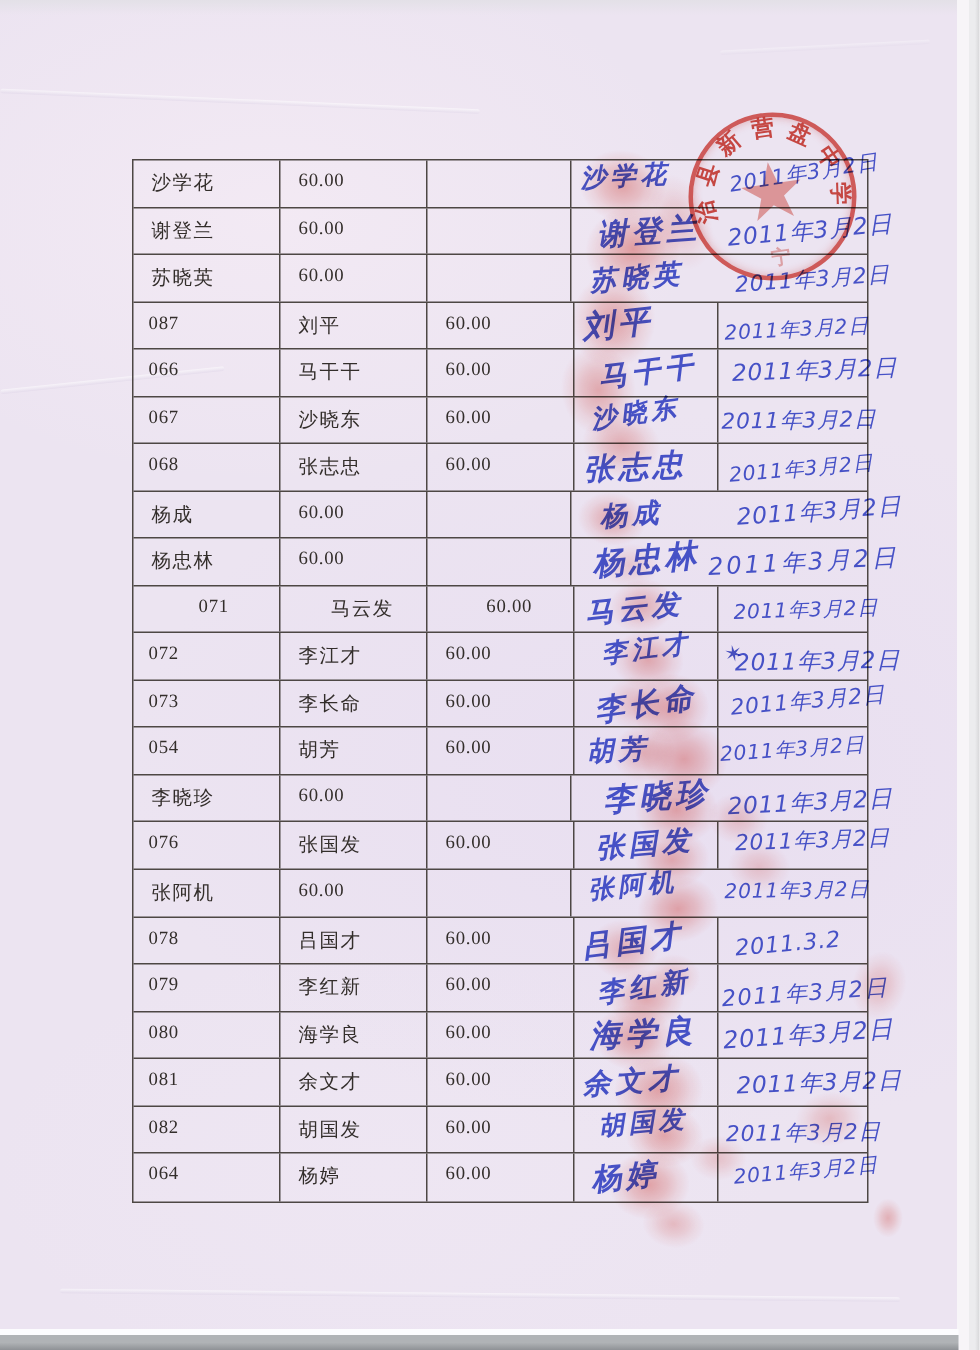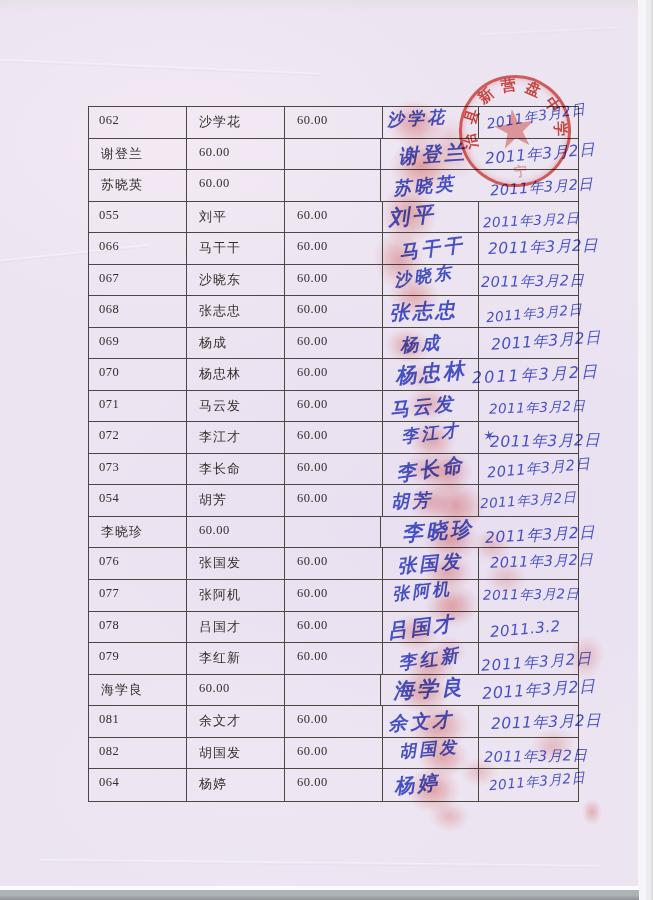--- a/index.html
+++ b/index.html
@@ -69,21 +69,20 @@
 <div class="scan">
   <div class="paper">
     <div class="crease c1"></div>
     <div class="crease c2"></div>
     <div class="crease c3"></div>
     <div class="crease c4"></div>
     <div class="edge-top"></div>
 
     <div class="roster" id="roster">
         <div class="row" style="height: 31.5455px;">
-          <div class="cell c-no">062</div>
           <div class="cell c-name">沙学花</div>
           <div class="cell c-amt">60.00</div>
           <div class="cell c-sig"></div>
           <div class="cell c-date"></div>
           <span class="hw sig" style="left: 298px; top: 3px; font-size: 17px; transform: rotate(-3deg);">沙学花</span>
           <span class="hw date" style="left: 397px; top: 2px; font-size: 14px; letter-spacing: 0.5px; transform: rotate(-9deg);">2011年3月2日</span>
         </div>
         <div class="row" style="height: 31.5455px;">
           <div class="cell c-name">谢登兰</div>
           <div class="cell c-amt">60.00</div>
@@ -94,21 +93,21 @@
         </div>
         <div class="row" style="height: 31.5455px;">
           <div class="cell c-name">苏晓英</div>
           <div class="cell c-amt">60.00</div>
           <div class="cell c-sig"></div>
           <div class="cell c-date"></div>
           <span class="hw sig" style="left: 304px; top: 7px; font-size: 18px; transform: rotate(-5deg);">苏晓英</span>
           <span class="hw date" style="left: 401px; top: 10px; font-size: 14.5px; letter-spacing: 0.5px; transform: rotate(-4deg);">2011年3月2日</span>
         </div>
         <div class="row" style="height: 31.5455px;">
-          <div class="cell c-no">055</div>
+          <div class="cell c-no">087</div>
           <div class="cell c-name">刘平</div>
           <div class="cell c-amt">60.00</div>
           <div class="cell c-sig"></div>
           <div class="cell c-date"></div>
           <span class="hw sig" style="left: 299px; top: 4px; font-size: 21px; transform: rotate(-6deg);">刘平</span>
           <span class="hw date" style="left: 394px; top: 12px; font-size: 13.5px; letter-spacing: 0.5px; transform: rotate(-3deg);">2011年3月2日</span>
         </div>
         <div class="row" style="height: 31.5455px;">
           <div class="cell c-no">066</div>
           <div class="cell c-name">马干干</div>
@@ -130,38 +129,36 @@
         <div class="row" style="height: 31.5455px;">
           <div class="cell c-no">068</div>
           <div class="cell c-name">张志忠</div>
           <div class="cell c-amt">60.00</div>
           <div class="cell c-sig"></div>
           <div class="cell c-date"></div>
           <span class="hw sig" style="left: 300px; top: 5px; font-size: 20px; transform: rotate(-3deg);">张志忠</span>
           <span class="hw date" style="left: 397px; top: 11px; font-size: 13.5px; letter-spacing: 0.5px; transform: rotate(-5deg);">2011年3月2日</span>
         </div>
         <div class="row" style="height: 31.5455px;">
-          <div class="cell c-no">069</div>
           <div class="cell c-name">杨成</div>
           <div class="cell c-amt">60.00</div>
           <div class="cell c-sig"></div>
           <div class="cell c-date"></div>
           <span class="hw sig" style="left: 311px; top: 7px; font-size: 18px; transform: rotate(-4deg);">杨成</span>
           <span class="hw date" style="left: 402px; top: 6px; font-size: 15.5px; letter-spacing: 0.5px; transform: rotate(-4deg);">2011年3月2日</span>
         </div>
         <div class="row" style="height: 31.5455px;">
-          <div class="cell c-no">070</div>
           <div class="cell c-name">杨忠林</div>
           <div class="cell c-amt">60.00</div>
           <div class="cell c-sig"></div>
           <div class="cell c-date"></div>
           <span class="hw sig" style="left: 306px; top: 4px; font-size: 21px; transform: rotate(-5deg);">杨忠林</span>
           <span class="hw date" style="left: 383px; top: 8px; font-size: 16px; letter-spacing: 2px; transform: rotate(-3deg);">2011年3月2日</span>
         </div>
-        <div class="row" style="height: 31.5455px;">
+        <div class="row" style="height: 31.5455px; text-align: center;">
           <div class="cell c-no">071</div>
           <div class="cell c-name">马云发</div>
           <div class="cell c-amt">60.00</div>
           <div class="cell c-sig"></div>
           <div class="cell c-date"></div>
           <span class="hw sig" style="left: 301px; top: 6px; font-size: 19px; transform: rotate(-6deg);">马云发</span>
           <span class="hw date" style="left: 400px; top: 10px; font-size: 13.5px; letter-spacing: 0.5px; transform: rotate(-2deg);">2011年3月2日</span>
         </div>
         <div class="row" style="height: 31.5455px;">
           <div class="cell c-no">072</div>
@@ -201,21 +198,20 @@
         <div class="row" style="height: 31.5455px;">
           <div class="cell c-no">076</div>
           <div class="cell c-name">张国发</div>
           <div class="cell c-amt">60.00</div>
           <div class="cell c-sig"></div>
           <div class="cell c-date"></div>
           <span class="hw sig" style="left: 308px; top: 6px; font-size: 19px; transform: rotate(-5deg);">张国发</span>
           <span class="hw date" style="left: 401px; top: 6px; font-size: 14.5px; letter-spacing: 0.5px; transform: rotate(-2deg);">2011年3月2日</span>
         </div>
         <div class="row" style="height: 31.5455px;">
-          <div class="cell c-no">077</div>
           <div class="cell c-name">张阿机</div>
           <div class="cell c-amt">60.00</div>
           <div class="cell c-sig"></div>
           <div class="cell c-date"></div>
           <span class="hw sig" style="left: 303px; top: 3px; font-size: 17px; transform: rotate(-6deg);">张阿机</span>
           <span class="hw date" style="left: 394px; top: 8px; font-size: 13.5px; letter-spacing: 0.5px; transform: rotate(-1deg);">2011年3月2日</span>
         </div>
         <div class="row" style="height: 31.5455px;">
           <div class="cell c-no">078</div>
           <div class="cell c-name">吕国才</div>
@@ -228,20 +224,21 @@
         <div class="row" style="height: 31.5455px;">
           <div class="cell c-no">079</div>
           <div class="cell c-name">李红新</div>
           <div class="cell c-amt">60.00</div>
           <div class="cell c-sig"></div>
           <div class="cell c-date"></div>
           <span class="hw sig" style="left: 309px; top: 7px; font-size: 18px; transform: rotate(-8deg);">李红新</span>
           <span class="hw date" style="left: 392px; top: 12px; font-size: 15px; letter-spacing: 1px; transform: rotate(-4deg);">2011年3月2日</span>
         </div>
         <div class="row" style="height: 31.5455px;">
+          <div class="cell c-no">080</div>
           <div class="cell c-name">海学良</div>
           <div class="cell c-amt">60.00</div>
           <div class="cell c-sig"></div>
           <div class="cell c-date"></div>
           <span class="hw sig" style="left: 304px; top: 4px; font-size: 21px; transform: rotate(-3deg);">海学良</span>
           <span class="hw date" style="left: 393px; top: 7px; font-size: 16px; letter-spacing: 0.5px; transform: rotate(-4deg);">2011年3月2日</span>
         </div>
         <div class="row" style="height: 31.5455px;">
           <div class="cell c-no">081</div>
           <div class="cell c-name">余文才</div>

